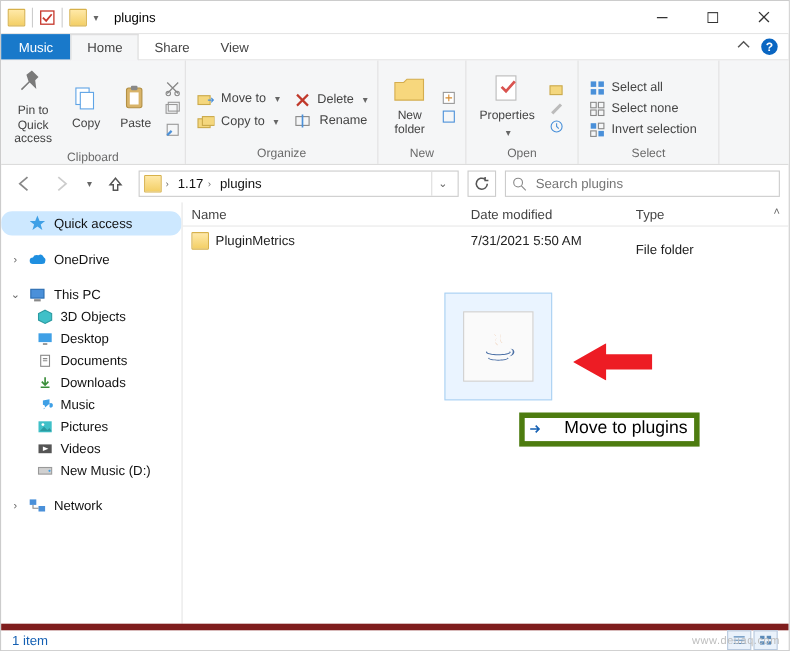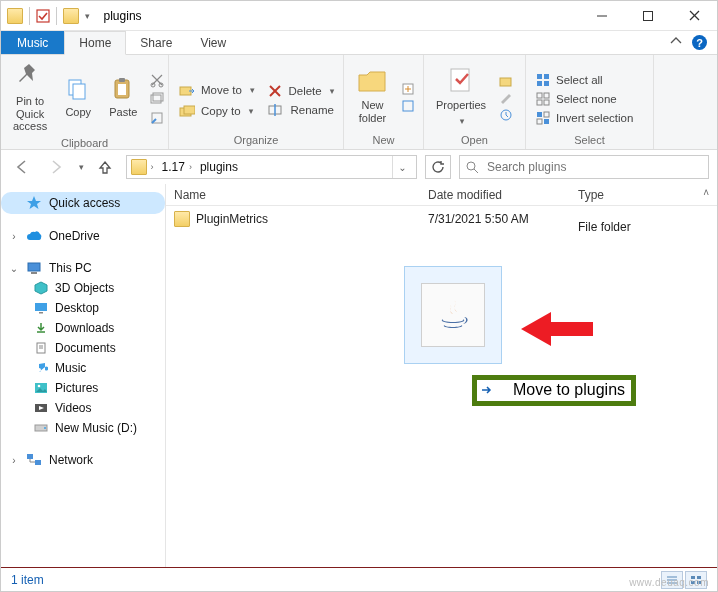--- a/index.html
+++ b/index.html
@@ -91,21 +91,21 @@
   }
   .drag-tile .inner {
     width:64px; height:64px; background:#fafafa; border:1px solid #cfcfcf; display:flex; align-items:center; justify-content:center;
   }
   .tooltip {
     position:absolute; left:306px; top:191px; background:#fff; border:5px solid #4d7c0f;
     padding:1px 6px 2px 4px; font-size:16px; display:flex; align-items:center; gap:20px;
   }
   .arrow-red { position:absolute; left:355px; top:128px; }
   
-  .status { position:absolute; left:0; right:0; bottom:0; height:24px; border-top:1px solid #7f1d1d; display:flex; align-items:center; padding:0 10px; font-size:12px; color:#1560b3;}
+  .status { position:absolute; left:0; right:0; bottom:0; height:24px; border-top:6px solid #7f1d1d; display:flex; align-items:center; padding:0 10px; font-size:12px; color:#1560b3;}
   .status .views { margin-left:auto; display:flex; gap:2px;}
   .vbtn { width:22px; height:18px; border:1px solid #b8c9de; background:#eaf2fb; display:flex; align-items:center; justify-content:center;}
   .watermark { position:absolute; right:8px; bottom:3px; font-size:10px; color:#bdbdbd; letter-spacing:.5px;}
 </style>
 </head>
 <body>
 
 <div class="titlebar">
   <div class="qat">
     <span class="ic">
@@ -474,36 +474,36 @@
               <rect x="1" y="1" width="12" height="8" fill="#3fa0e6"></rect>
               <rect x="5" y="10" width="4" height="1.5" fill="#888"></rect>
             </svg>
           </span>
           <span>Desktop</span>
         </div>
       <div class="side-item">
           <span class="exp"></span>
           <span class="ic">
             <svg width="14" height="14">
-              <path d="M7 2 L7 8 M4 6 L7 9 L10 6" stroke="#3a8e3a" fill="none" stroke-width="1.5"></path>
-              <line x1="3" y1="11" x2="11" y2="11" stroke="#3a8e3a" stroke-width="1.5"></line>
-            </svg>
-          </span>
-          <span>Downloads</span>
-        </div>
-      <div class="side-item">
-          <span class="exp"></span>
-          <span class="ic">
-            <svg width="14" height="14">
               <rect x="3" y="2" width="8" height="10" fill="#fff" stroke="#888"></rect>
               <line x1="5" y1="5" x2="9" y2="5" stroke="#888"></line>
               <line x1="5" y1="7" x2="9" y2="7" stroke="#888"></line>
             </svg>
           </span>
           <span>Documents</span>
+        </div>
+      <div class="side-item">
+          <span class="exp"></span>
+          <span class="ic">
+            <svg width="14" height="14">
+              <path d="M7 2 L7 8 M4 6 L7 9 L10 6" stroke="#3a8e3a" fill="none" stroke-width="1.5"></path>
+              <line x1="3" y1="11" x2="11" y2="11" stroke="#3a8e3a" stroke-width="1.5"></line>
+            </svg>
+          </span>
+          <span>Downloads</span>
         </div>
       <div class="side-item">
           <span class="exp"></span>
           <span class="ic">
             <svg width="14" height="14">
               <path d="M5 11 A2 2 0 1 0 5 7 L5 3 L11 2 L11 9 A2 2 0 1 0 11 6" fill="#3fa0e6"></path>
             </svg>
           </span>
           <span>Music</span>
         </div>

